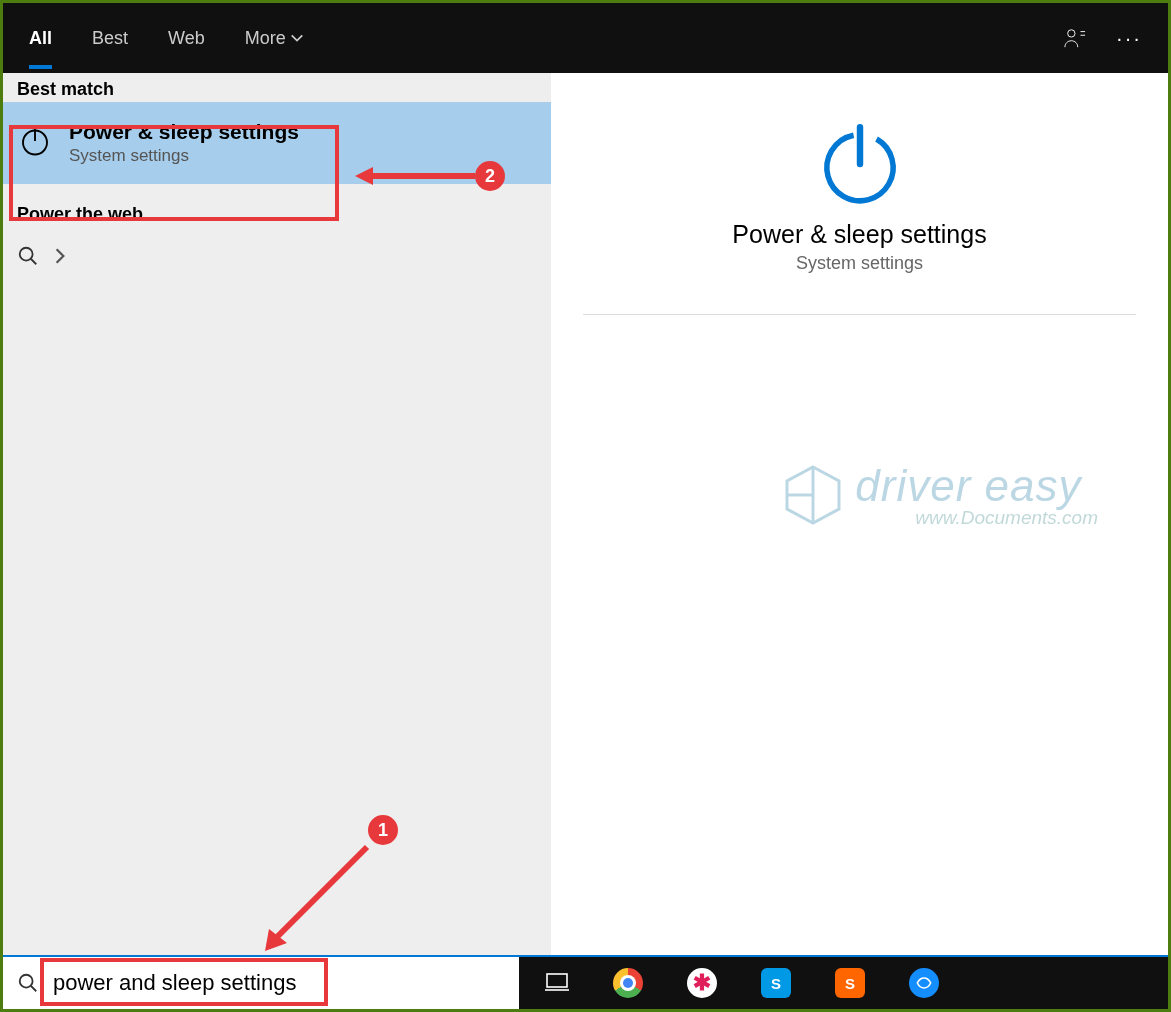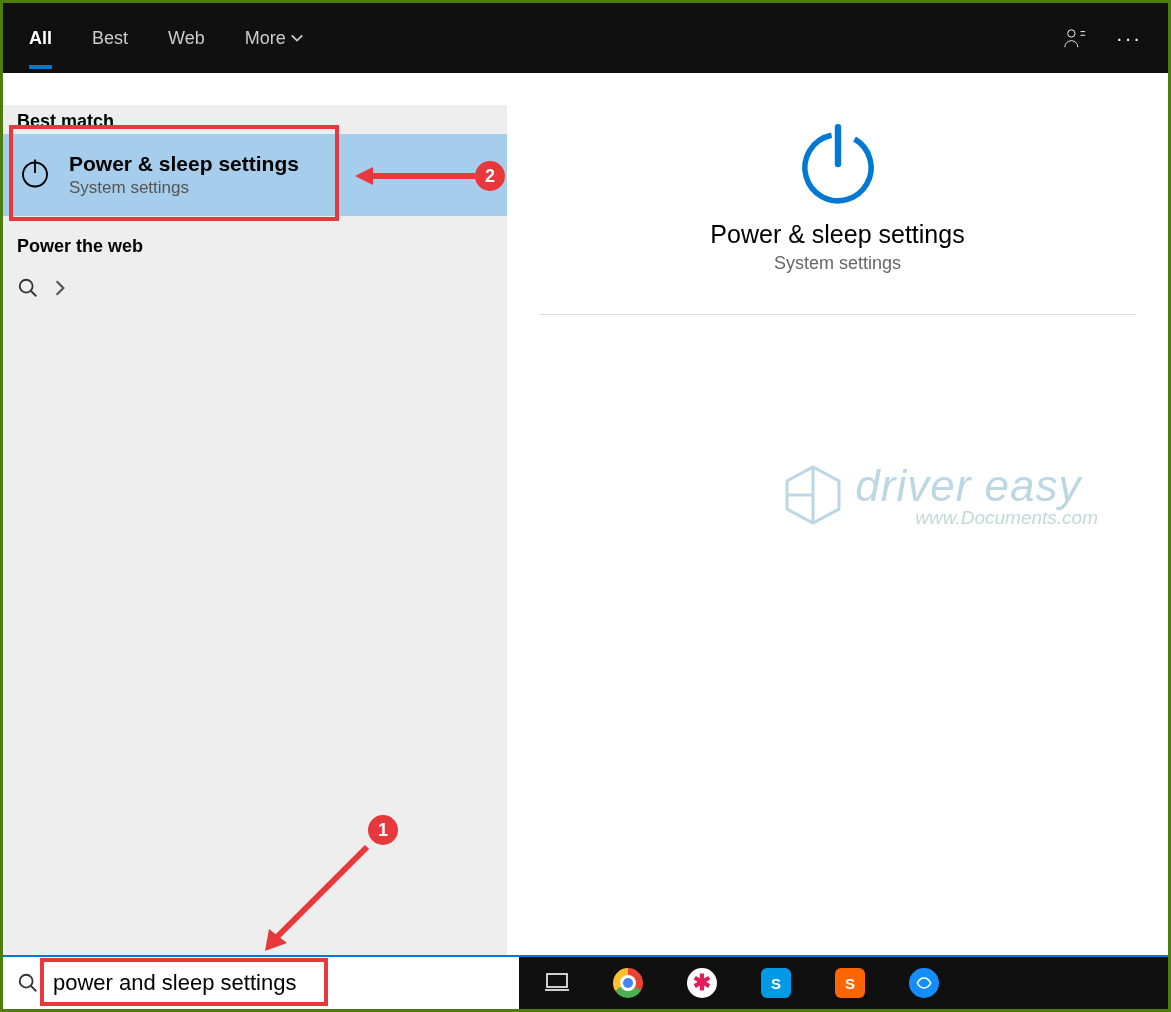--- a/index.html
+++ b/index.html
@@ -20,21 +20,21 @@
   .tab.active::after { content:""; position:absolute; bottom:0; left:0; right:0; height:4px; background:#0078d4; }
   .tab.more { display:flex; align-items:center; gap:4px; }
   .tab.more svg { width:14px; height:14px; fill:#ccc; }
   .header-spacer { flex:1; }
   .header-icons { display:flex; gap:30px; align-items:center; }
   .header-icons svg { width:22px; height:22px; stroke:#fff; fill:none; }
   .dots { color:#fff; font-size:20px; letter-spacing:2px; cursor:pointer; }
 
   
   .content { position:absolute; top:70px; left:0; right:0; bottom:54px; display:flex; }
-  .left-pane { width: 504px; background:#eeeeee; display:flex; flex-direction:column;margin-top:32px; }
+  .left-pane { width: 548px; background:#eeeeee; display:flex; flex-direction:column; }
   .right-pane { flex:1; background:#fff; }
 
   .section-label { font-size:18px; font-weight:600; color:#000; padding: 6px 14px 2px 14px; }
 
   
   .best-match-item {
     background:#a6cdeb;
     padding: 18px 14px 18px 14px;
     display:flex; align-items:center; gap:16px;
     position:relative;

